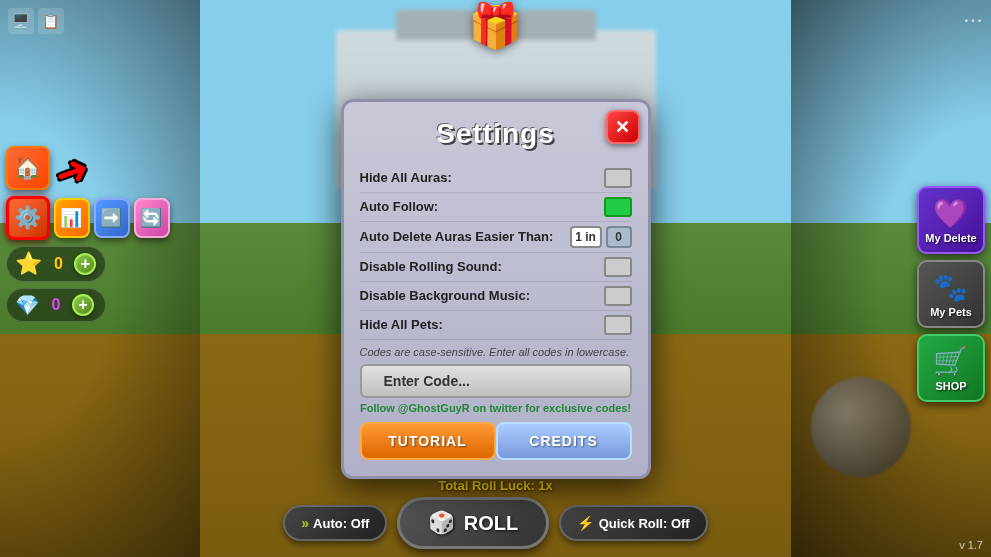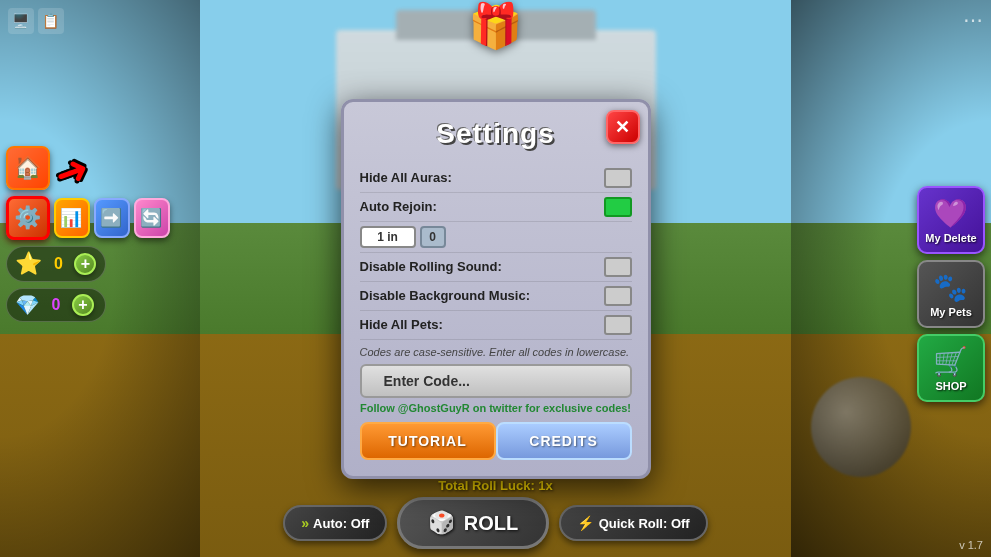--- a/index.html
+++ b/index.html
@@ -487,21 +487,21 @@
       align-items: center;
       gap: 4px;
     }
 
     .auto-delete-input {
       background: #fff;
       border: 2px solid #888;
       border-radius: 4px;
       padding: 2px 2px;
       font-size: 12px;
-      width: 56px;
+      width: 32px;
       text-align: center;
       color: #333;
       font-weight: bold;
     }
 
     .num-box {
       width: 26px;
       height: 22px;
       background: #aabbcc;
       border: 2px solid #778899;
@@ -680,25 +680,26 @@
       <span class="modal-title">Settings</span>
       <div class="close-btn">✕</div>
     </div>
 
     <div class="settings-row">
       <span class="setting-label">Hide All Auras:</span>
       <div class="toggle-box"></div>
     </div>
 
     <div class="settings-row">
-      <span class="setting-label">Auto Rejoin:</span>
+      <span class="setting-label">Auto Follow:</span>
       <div class="toggle-box on"></div>
     </div>
 
     <div class="auto-delete-row">
+      <span class="setting-label">Auto Delete Auras Easier Than:</span>
       <div class="auto-delete-controls">
         <input class="auto-delete-input" type="text" value="1 in" readonly="" style="">
         <div class="num-box">0</div>
       </div>
     </div>
 
     <div class="settings-row">
       <span class="setting-label">Disable Rolling Sound:</span>
       <div class="toggle-box"></div>
     </div>

